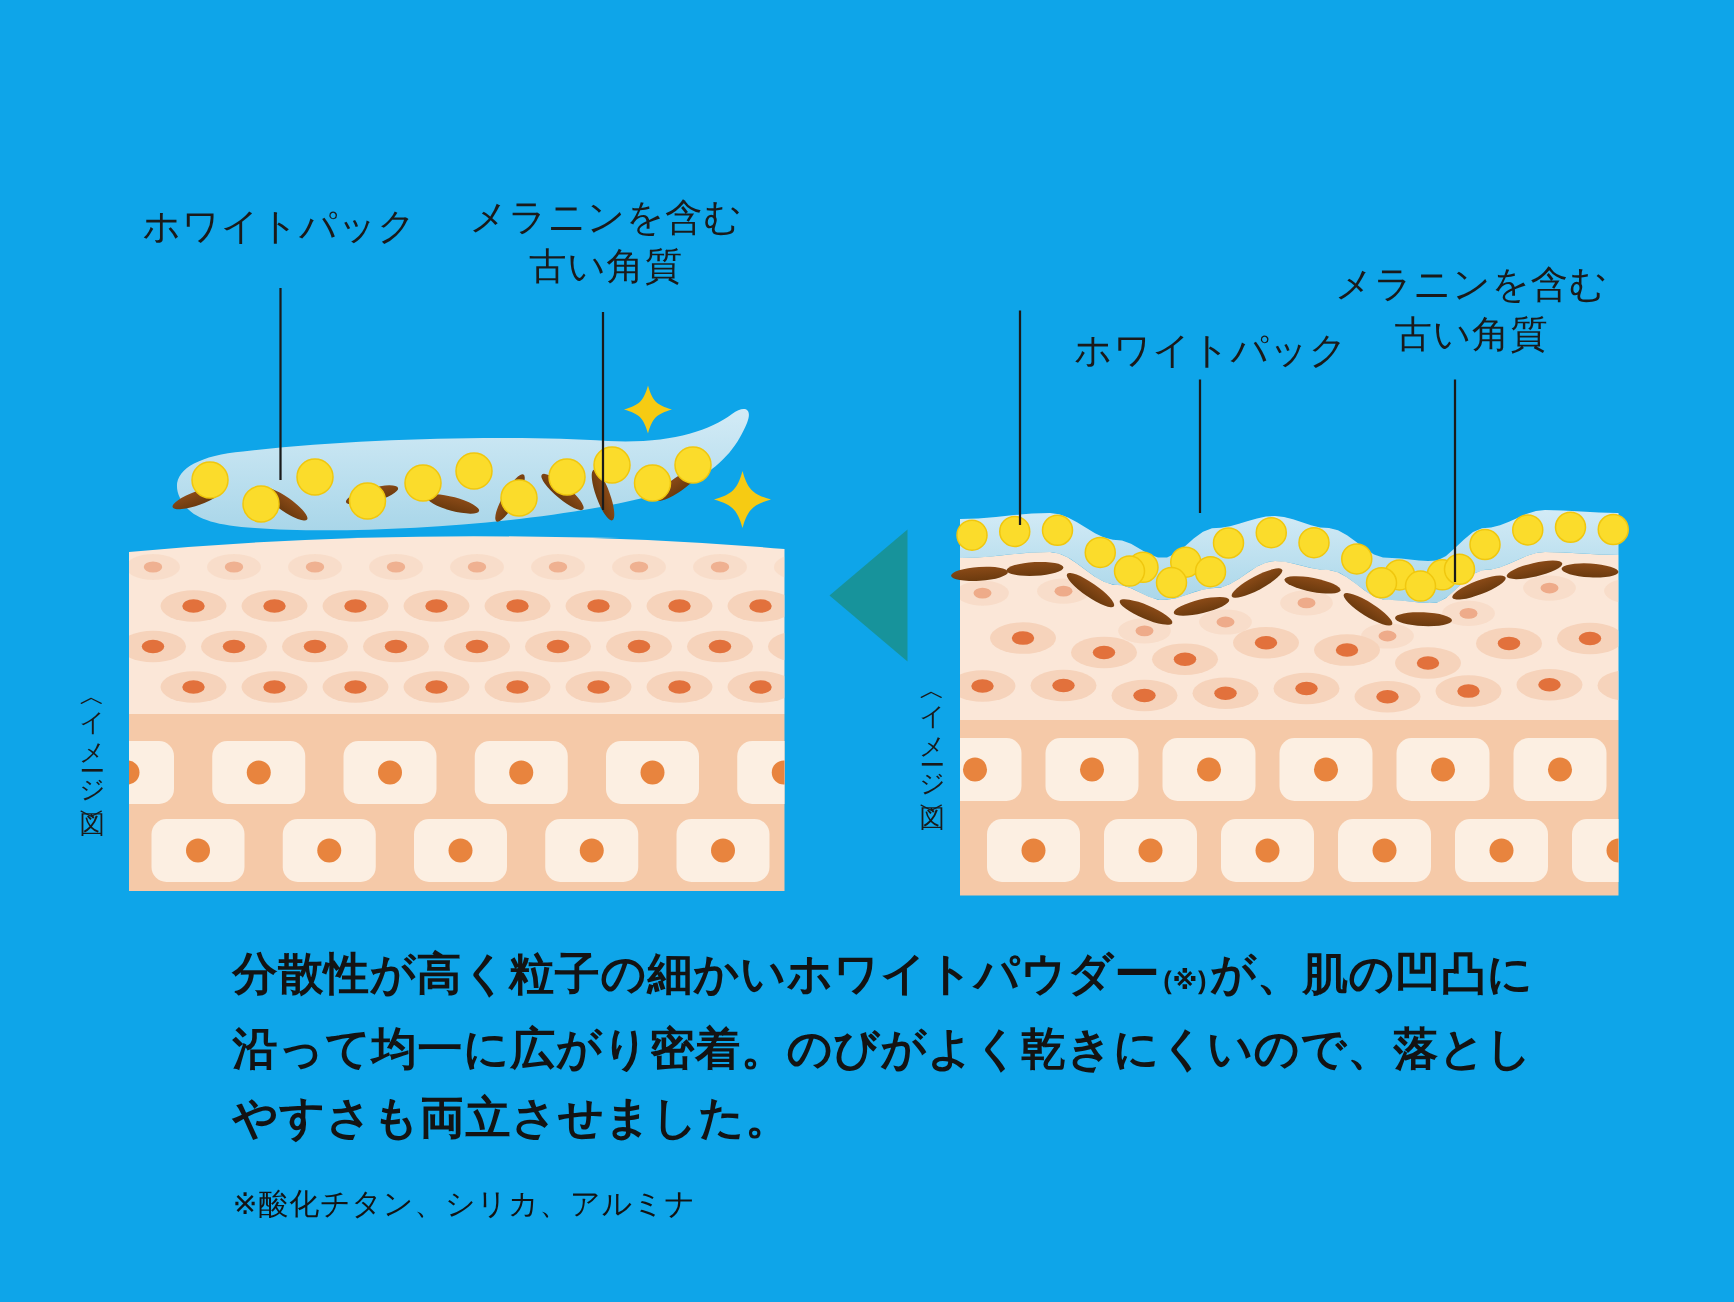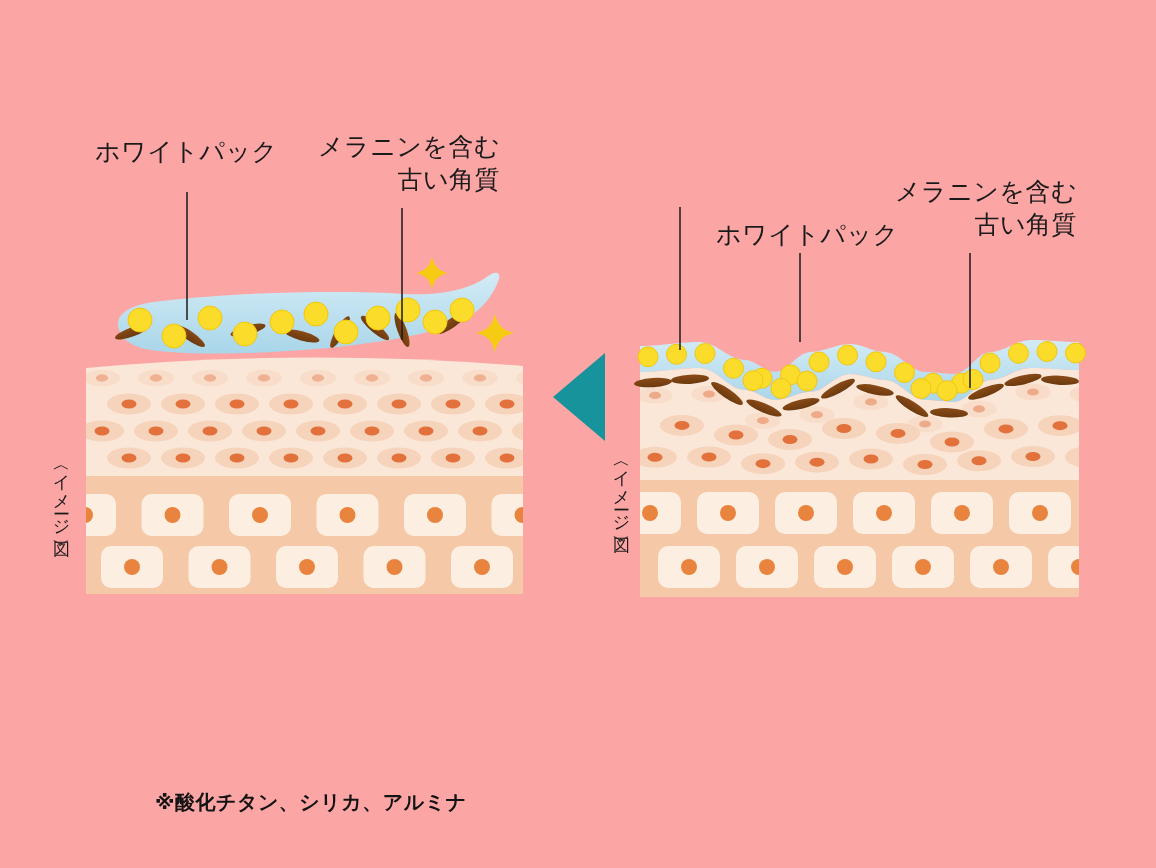--- a/index.html
+++ b/index.html
@@ -1,38 +1,38 @@
 <!DOCTYPE html>
 <html><head>
 <meta charset="utf-8">
 <style>
   html,body{margin:0;padding:0;background:#ffffff;}
   #stage{
-    position:relative;width:1156px;height:868px;background:#fca5a5;overflow:hidden;
+    position:relative;width:1156px;height:868px;background:#0ea5e9;overflow:hidden;
     font-family:"Liberation Sans","DejaVu Sans",sans-serif;color:#1a1a1a;
   }
   .label{
     position:absolute;font-size:25px;line-height:30px;color:#1a1a1a;
     white-space:nowrap;font-weight:500;letter-spacing:0.5px;
   }
-  .label-center{white-space:normal;text-align:right;line-height:33px;}
+  .label-center{white-space:normal;text-align:center;line-height:33px;font-family:Liberation Mono, monospace;}
   .vcap{
     position:absolute;writing-mode:vertical-rl;text-orientation:mixed;
     font-size:17px;letter-spacing:2px;color:#1a1a1a;font-weight:500;
   }
   svg{position:absolute;display:block;}
   .desc{
     position:absolute;left:155px;top:627px;width:870px;
     font-size:30px;line-height:46px;letter-spacing:0.5px;
     font-weight:600;color:#131313;
   }
   .note-marker{font-size:17px;font-weight:600;padding:0 2px;}
   .footnote{
     position:absolute;left:155px;top:789px;font-size:20px;
-    font-weight:700;color:#131313;letter-spacing:0.5px;
+    font-weight:400;color:#131313;letter-spacing:0.5px;
   }
 </style>
 </head>
 <body>
 
 <div id="stage">
 
   <div class="label" style="left:95px;top:136px;">ホワイトパック</div>
   <div class="label label-center" style="left:308px;top:130px;width:192px;">
     <span>メラニンを含む</span><br>
@@ -349,14 +349,17 @@
         <circle cx="262" cy="191.1" r="10" fill="#fbdc2b" stroke="#f0c70e" stroke-width="1"></circle>
         <circle cx="376" cy="198.5" r="10" fill="#fbdc2b" stroke="#f0c70e" stroke-width="1"></circle>
         <circle cx="402" cy="200.7" r="10" fill="#fbdc2b" stroke="#f0c70e" stroke-width="1"></circle>
         <circle cx="428" cy="189.5" r="10" fill="#fbdc2b" stroke="#f0c70e" stroke-width="1"></circle>
       </g>
       <line x1="135" y1="17" x2="135" y2="160" stroke="#1a1a1a" stroke-width="1.5"></line>
       <line x1="255" y1="63" x2="255" y2="152" stroke="#1a1a1a" stroke-width="1.5"></line>
       <line x1="425" y1="63" x2="425" y2="198" stroke="#1a1a1a" stroke-width="1.5"></line>
     </svg>
 
+  <div class="desc">
+    <span>分散性が高く粒子の細かいホワイトパウダー</span><span class="note-marker">(※)</span><span>が、肌の凹凸に沿って均一に広がり密着。のびがよく乾きにくいので、落としやすさも両立させました。</span>
+  </div>
   <div class="footnote">※酸化チタン、シリカ、アルミナ</div>
 </div>
 
 </body></html>

